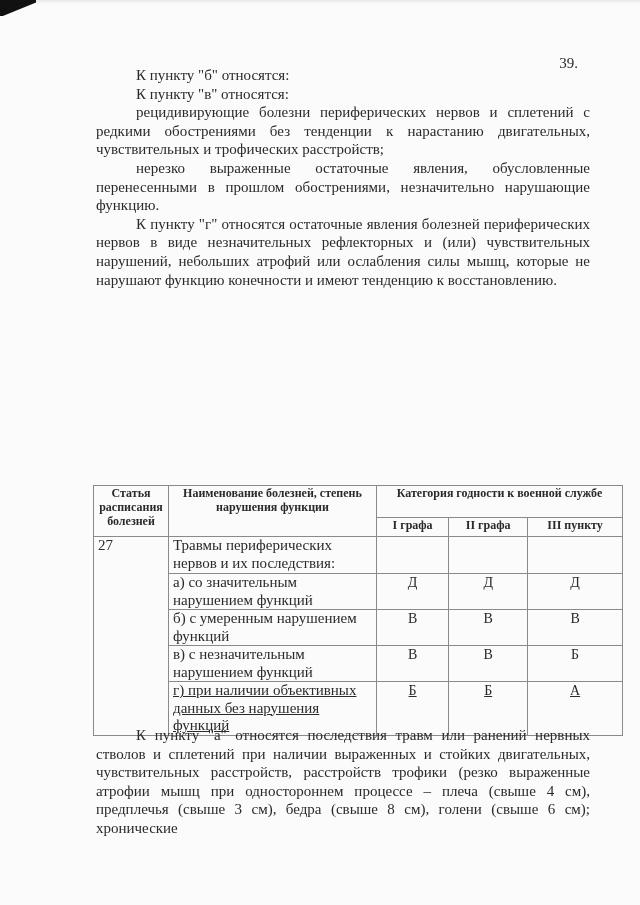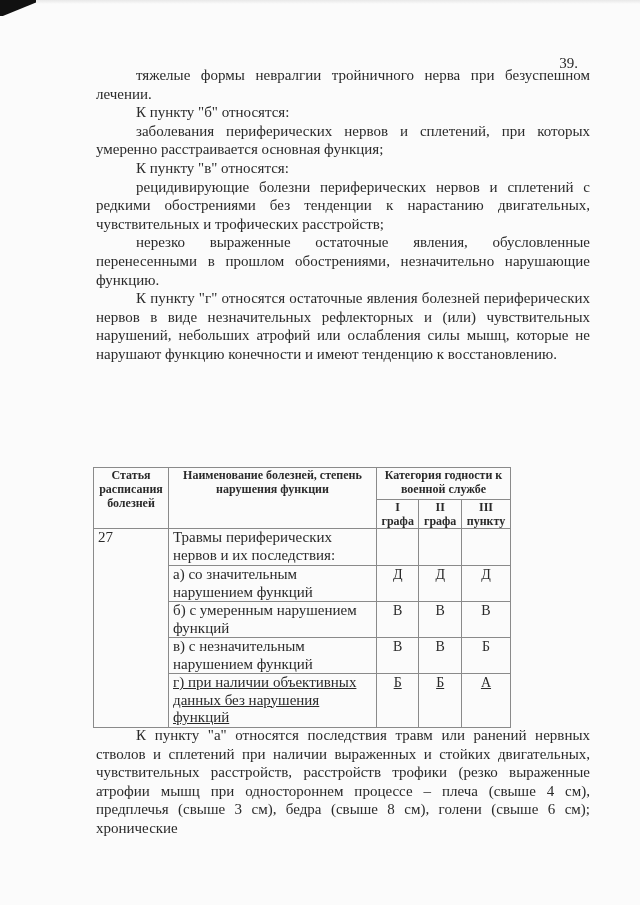--- a/index.html
+++ b/index.html
@@ -27,22 +27,22 @@
     position: absolute; left: 96px; width: 494px;
     font-size: 15px; line-height: 18.6px;
     text-align: justify;
   }
   .text-block p { margin: 0; }
   .text-block p.ind { text-indent: 40px; }
   #block1 { top: 66px; }
   #block2 { top: 726px; }
 
   table.sched {
-    position: absolute; left: 93px; top: 467px;
-    width: 418px;
+    position: absolute; left: 93px; top: 485px;
+    width: 530px;
     border-collapse: collapse;
     font-size: 15px;
     line-height: 17.5px;
   }
   table.sched td, table.sched th {
     border: 1px solid #8a8a8a;
     padding: 0 4px;
     vertical-align: top;
   }
   table.sched th {
@@ -58,23 +58,21 @@
 </style>
 </head>
 <body>
 
 <div class="corner"></div>
 <div class="topband"></div>
 
 <div class="page-num">39.</div>
 
 <div class="text-block" id="block1">
-  <p class="ind">тяжелые формы невралгии тройничного нерва при безуспешном лечении.</p>
   <p class="ind">К пункту "б" относятся:</p>
-  <p class="ind">заболевания периферических нервов и сплетений, при которых умеренно расстраивается основная функция;</p>
   <p class="ind">К пункту "в" относятся:</p>
   <p class="ind">рецидивирующие болезни периферических нервов и сплетений с редкими обострениями без тенденции к нарастанию двигательных, чувствительных и трофических расстройств;</p>
   <p class="ind">нерезко выраженные остаточные явления, обусловленные перенесенными в прошлом обострениями, незначительно нарушающие функцию.</p>
   <p class="ind">К пункту "г" относятся остаточные явления болезней периферических нервов в виде незначительных рефлекторных и (или) чувствительных нарушений, небольших атрофий или ослабления силы мышц, которые не нарушают функцию конечности и имеют тенденцию к восстановлению.</p>
 </div>
 
 <table class="sched">
   <thead>
     <tr style="height:32px;">
       <th class="h-art" rowspan="2">Статья расписания болезней</th>

